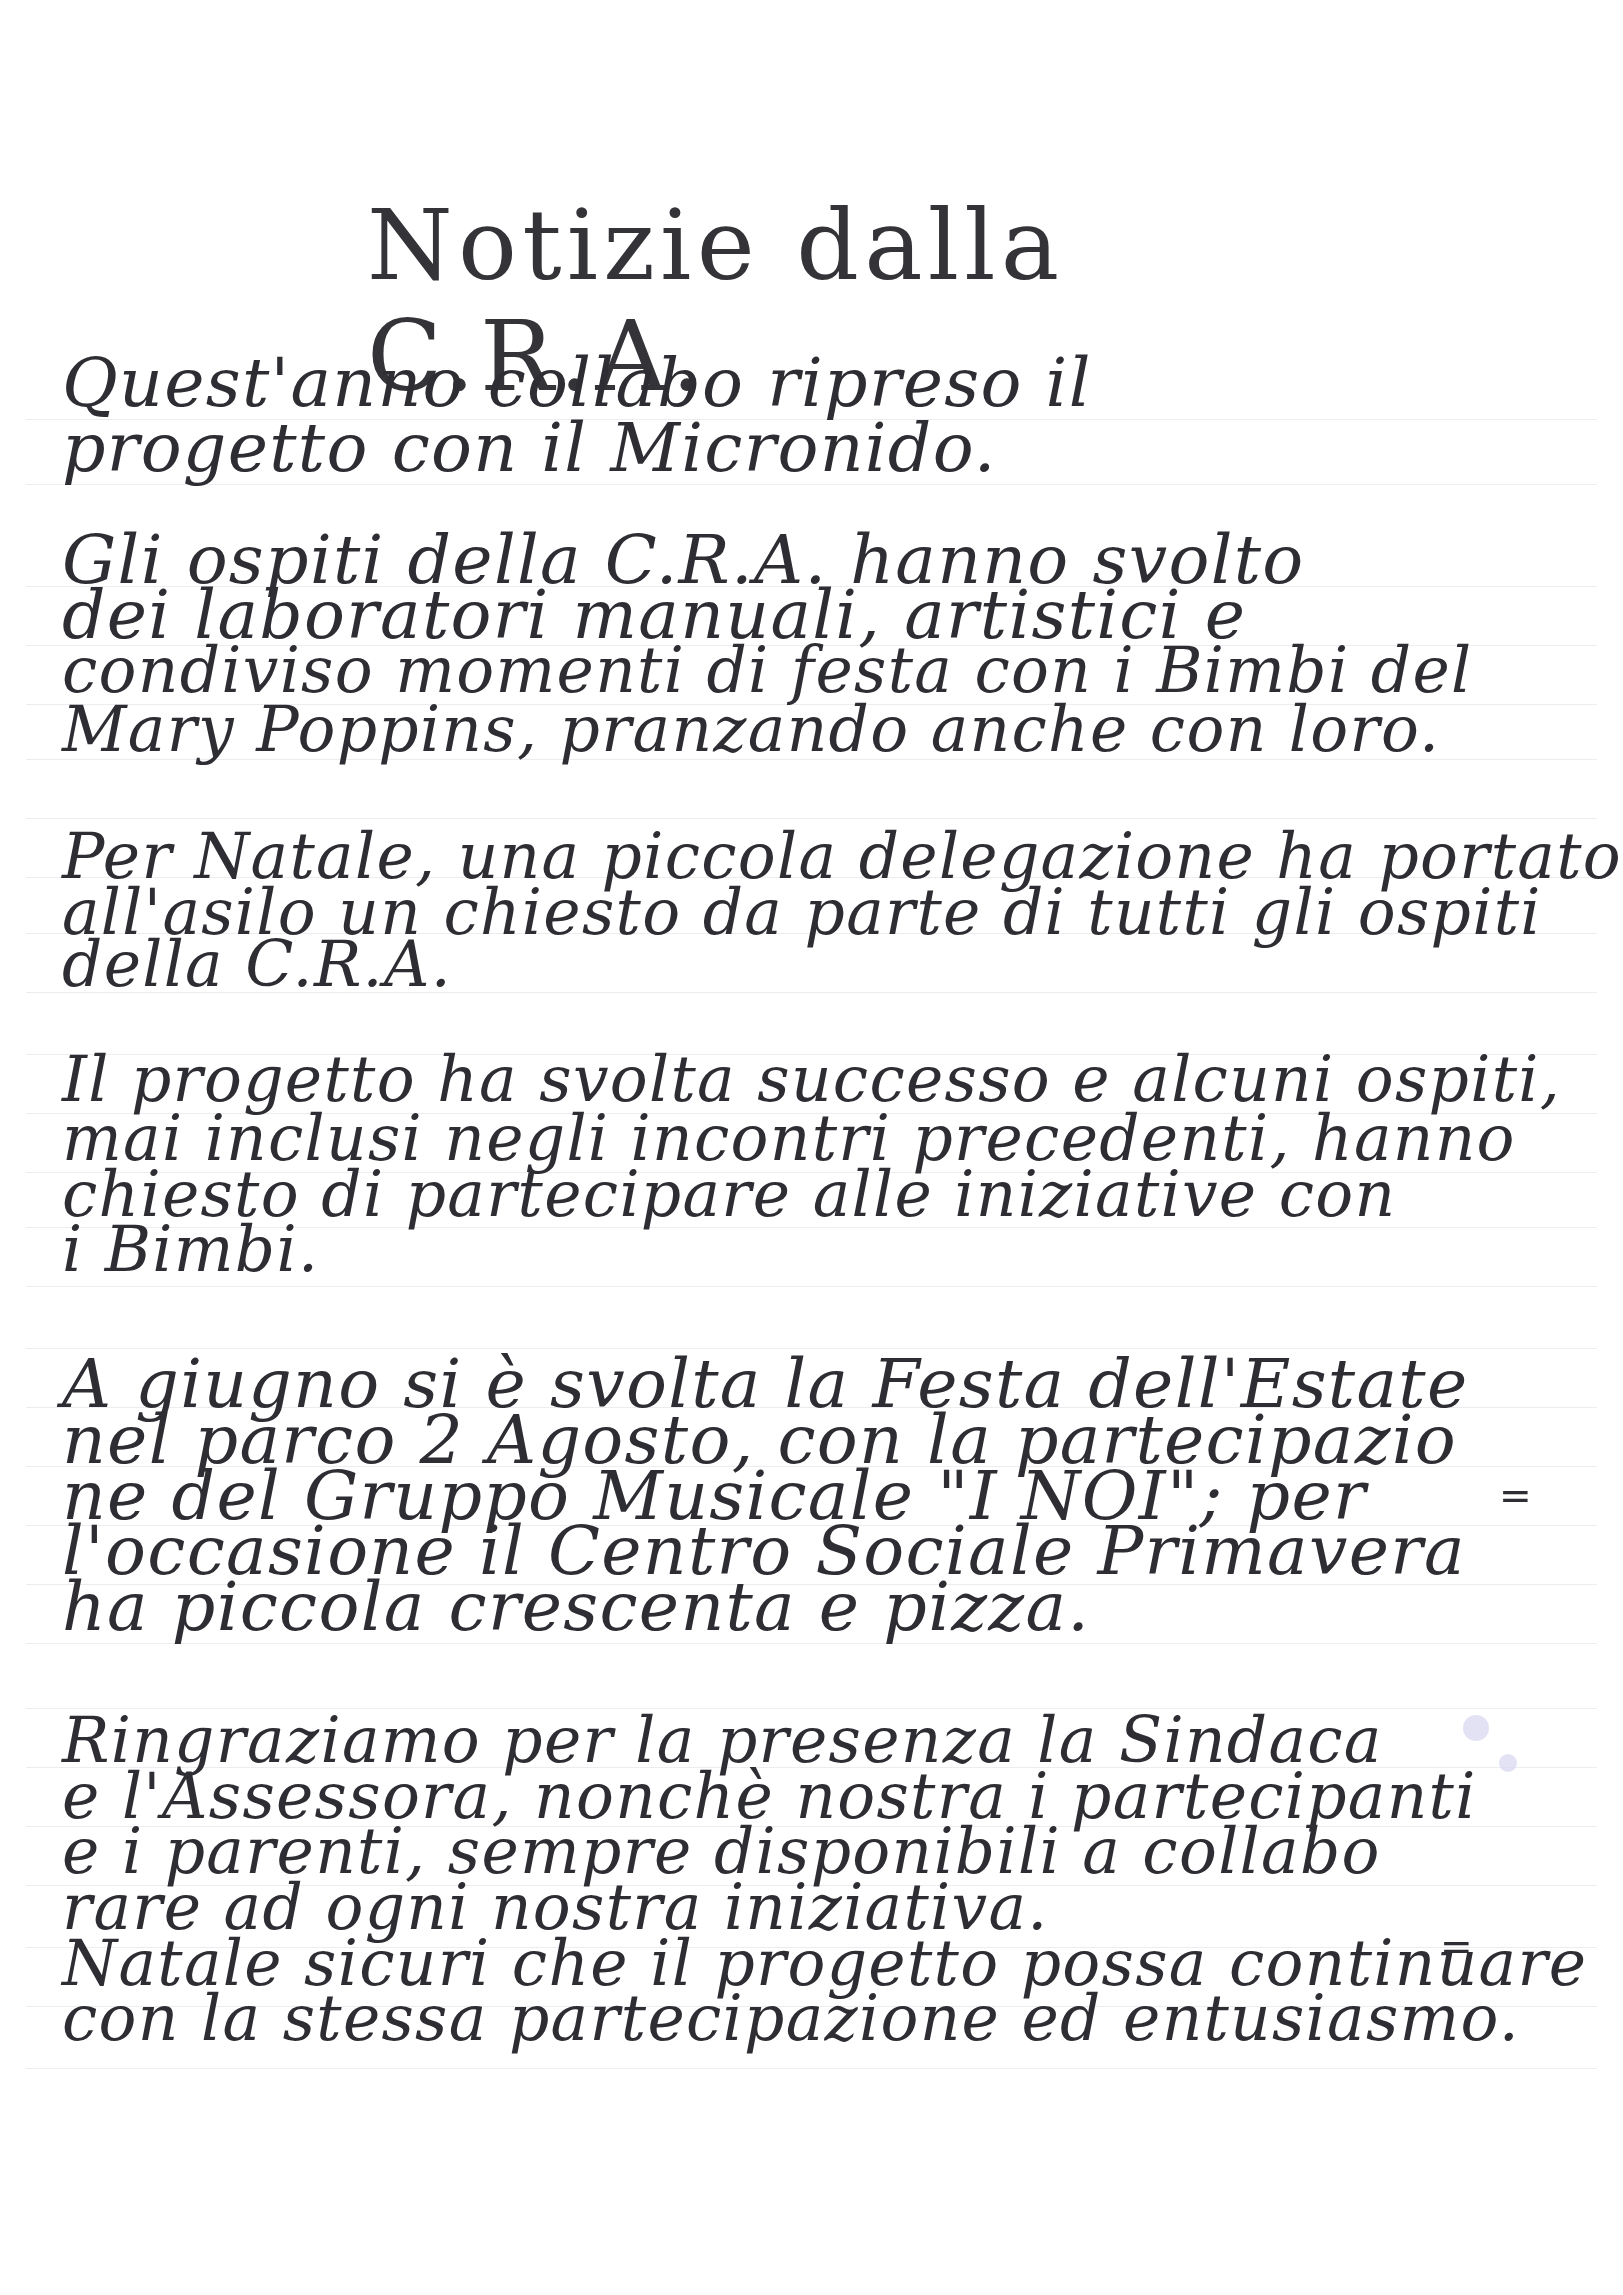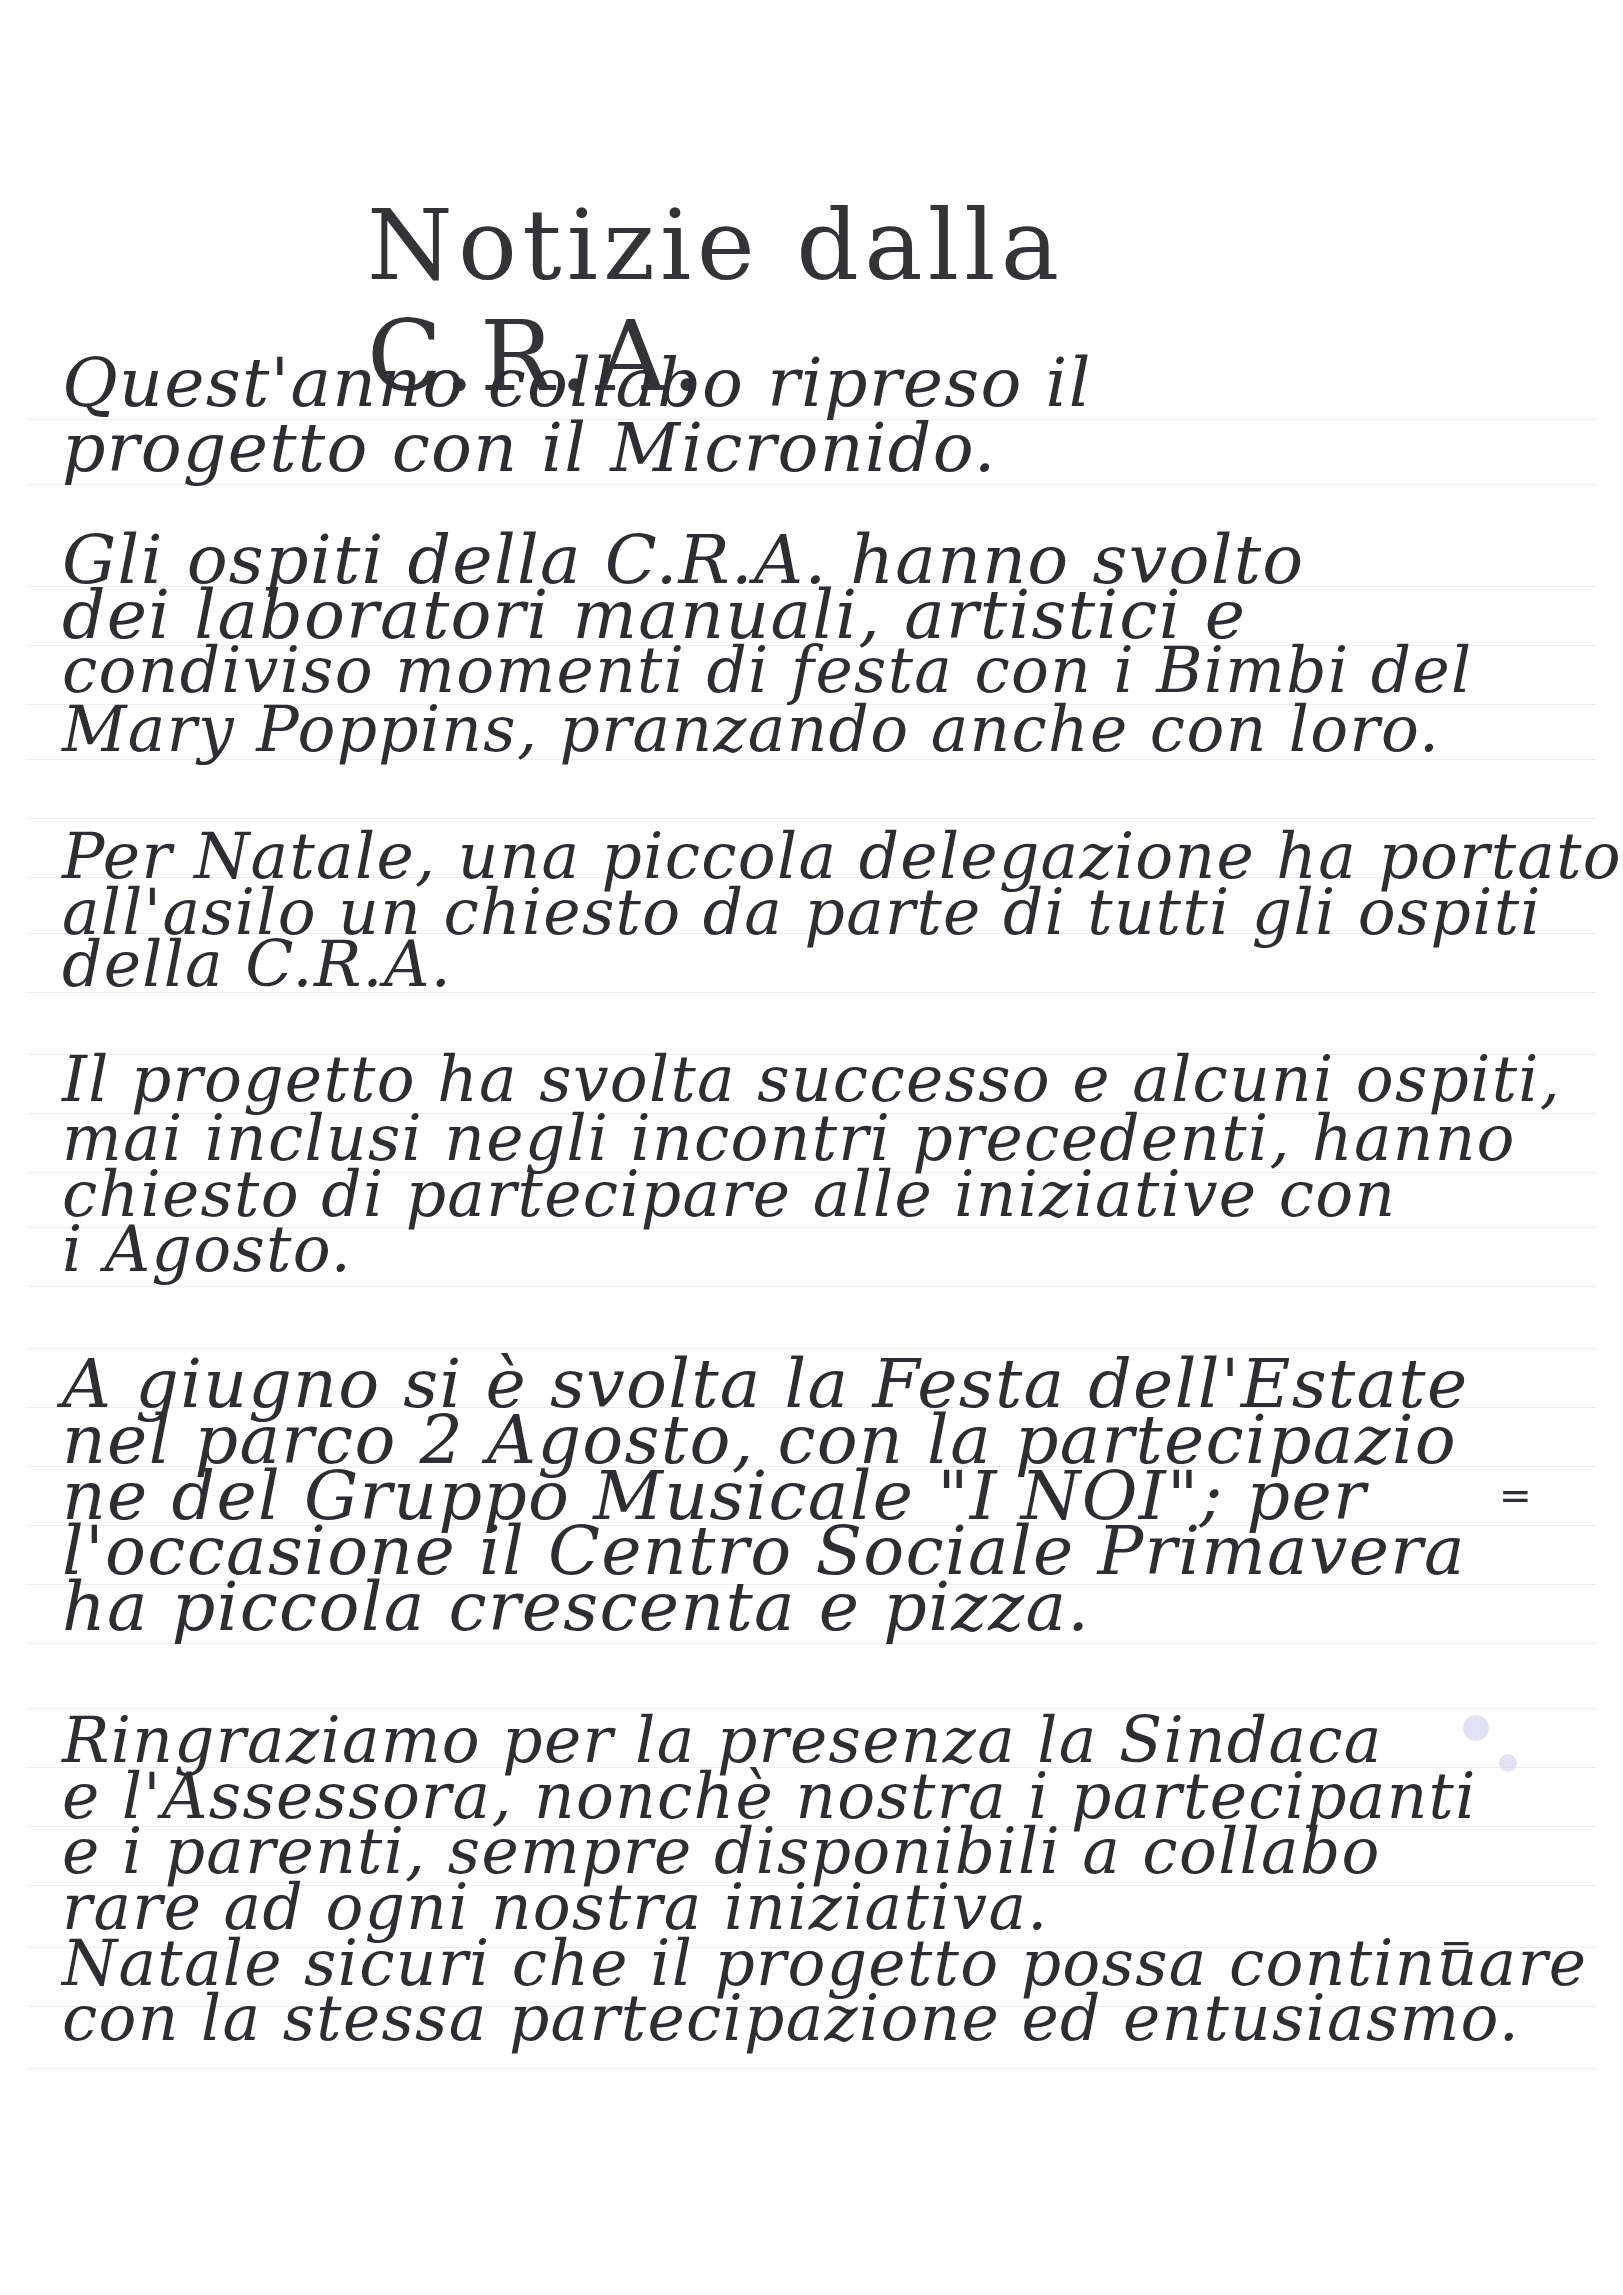--- a/index.html
+++ b/index.html
@@ -87,21 +87,21 @@
   <div>
     <div class="line small" style="top:821px">Per Natale, una piccola delegazione ha portato</div>
     <div class="line small" style="top:877px">all'asilo un chiesto da parte di tutti gli ospiti</div>
     <div class="line small" style="top:929px">della C.R.A.</div>
   </div>
 
   <div>
     <div class="line small" style="top:1044px">Il progetto ha svolta successo e alcuni ospiti,</div>
     <div class="line small" style="top:1103px">mai inclusi negli incontri precedenti, hanno</div>
     <div class="line small" style="top:1159px">chiesto di partecipare alle iniziative con</div>
-    <div class="line small" style="top:1214px">i Agosto.</div>
+    <div class="line small" style="top:1214px">i Bimbi.</div>
   </div>
 
   <div>
     <div class="line" style="top:1348px">A giugno si è svolta la Festa dell'Estate</div>
     <div class="line" style="top:1404px">nel parco 2 Agosto, con la partecipazio</div>
     <div class="line" style="top:1460px">ne del Gruppo Musicale "I NOI"; per</div>
     <div class="line" style="top:1515px">l'occasione il Centro Sociale Primavera</div>
     <div class="line" style="top:1571px">ha piccola crescenta e pizza.</div>
   </div>
 

